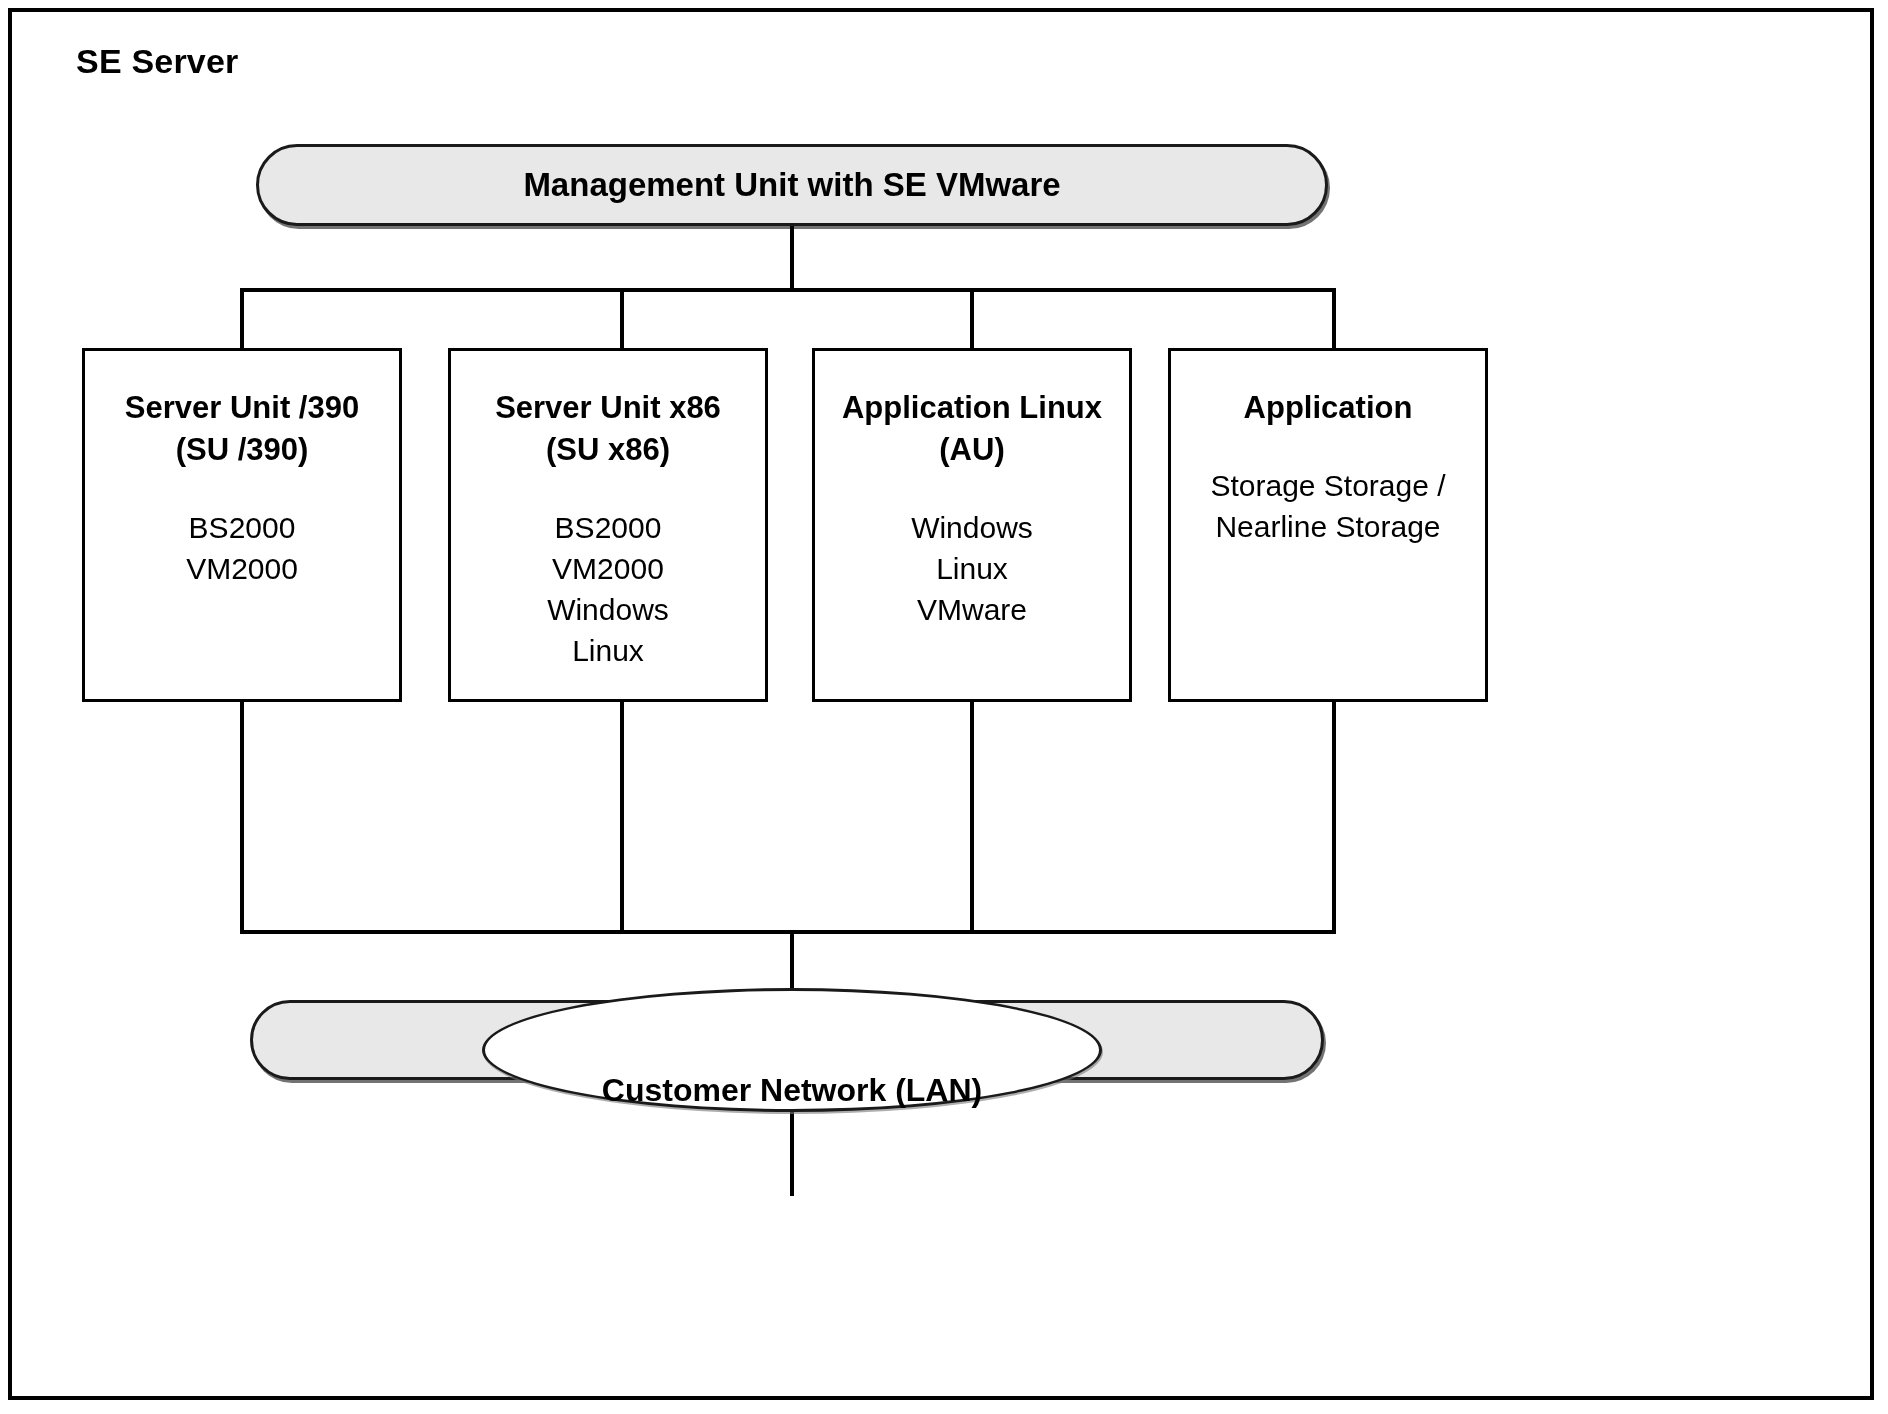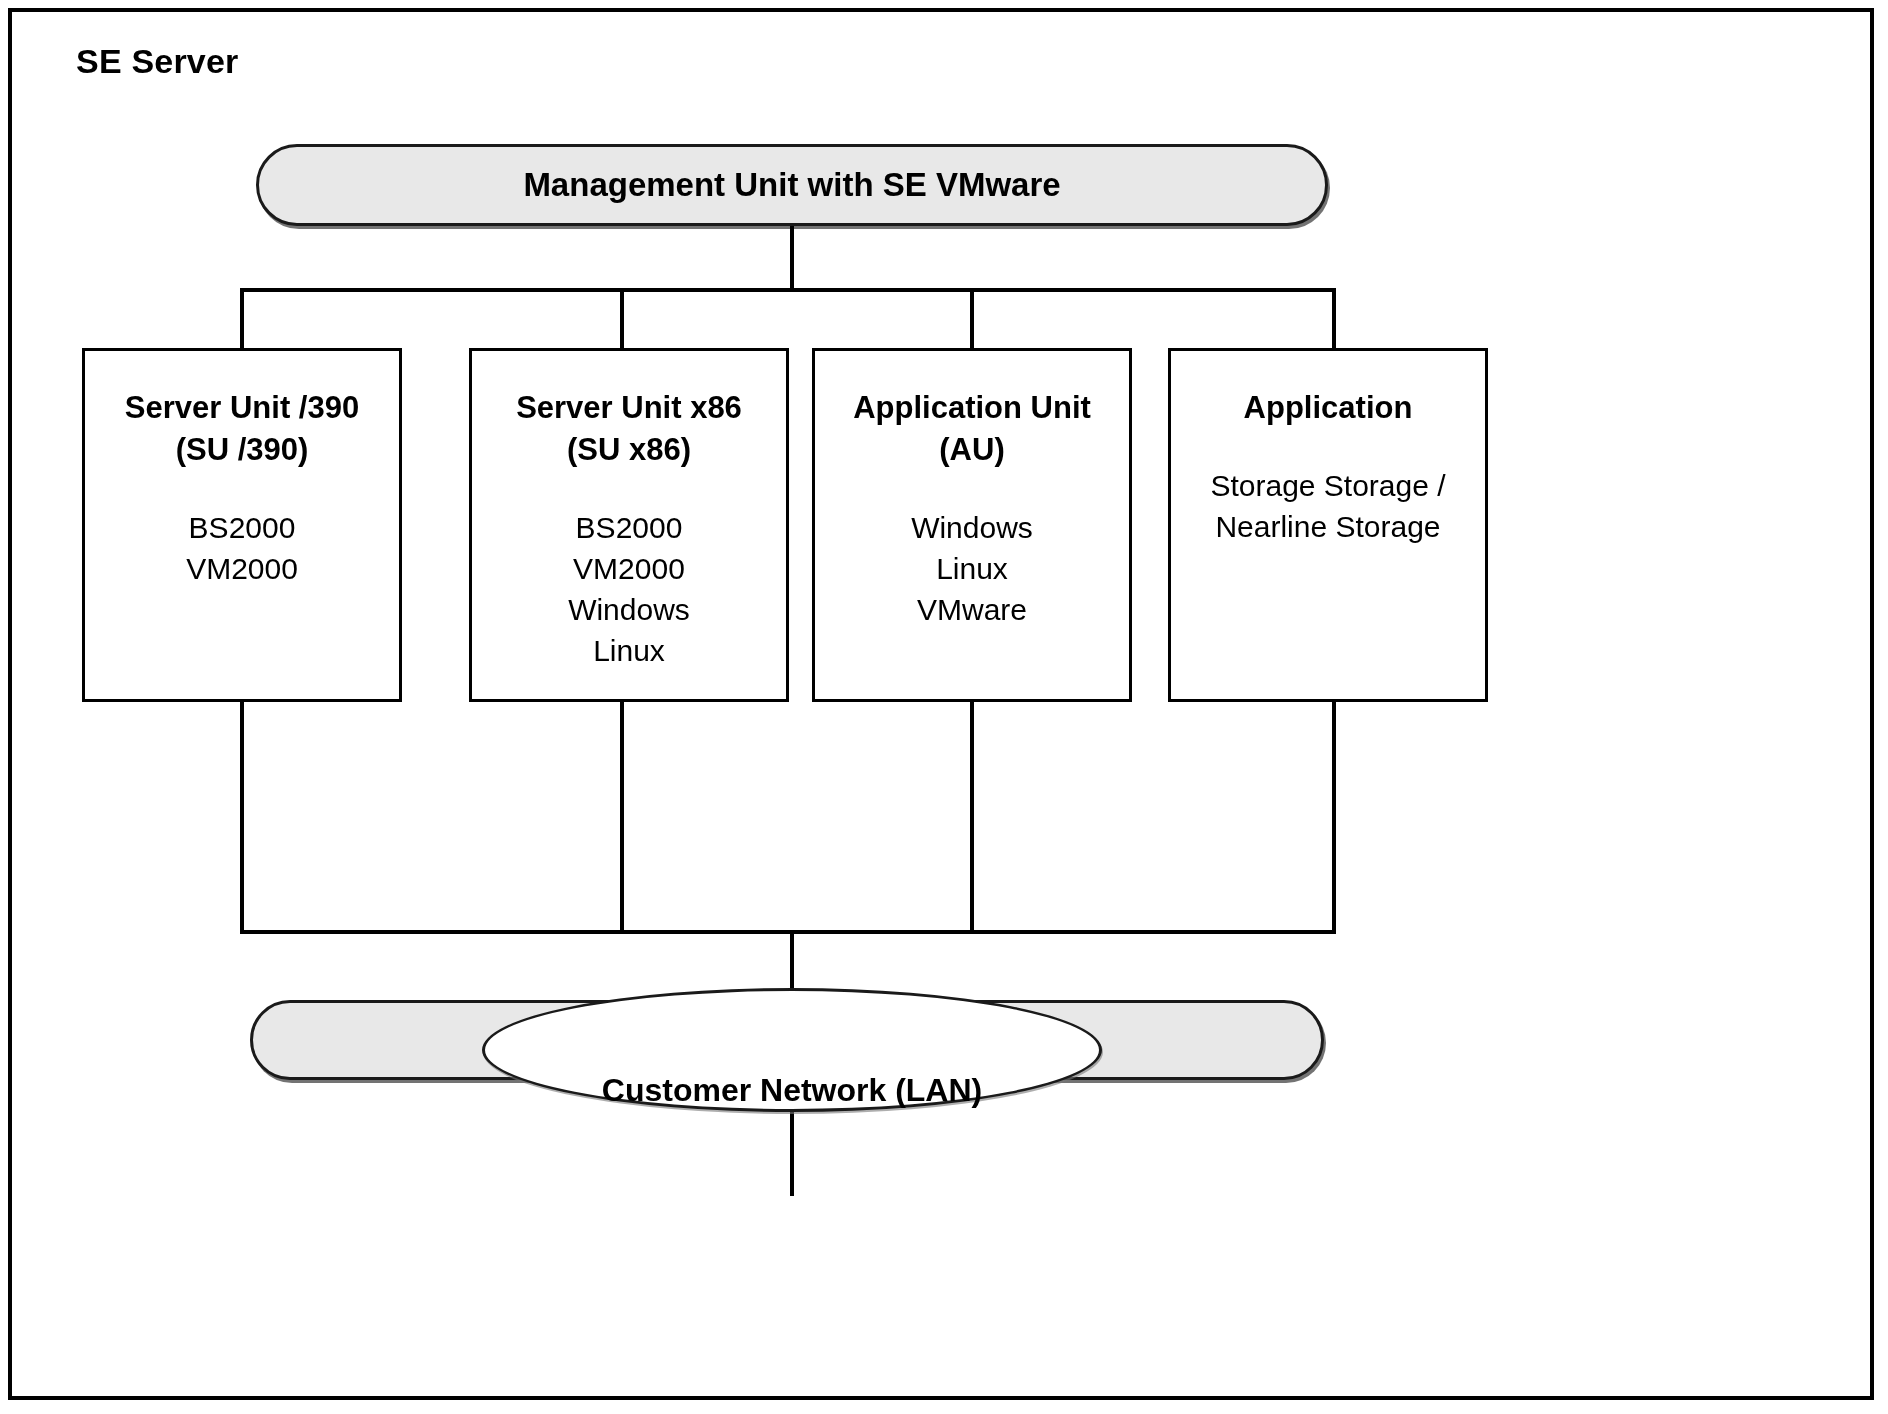--- a/index.html
+++ b/index.html
@@ -82,21 +82,21 @@
     background: #ffffff;
     border: 3px solid #000000;
     box-sizing: border-box;
     display: flex;
     flex-direction: column;
     align-items: center;
     text-align: center;
     color: #000000;
   }
   #box-su390  { left: 82px;   top: 348px; width: 320px; height: 354px; }
-  #box-sux86  { left: 469px;  top: 348px; width: 320px; height: 354px; }
+  #box-sux86  { left: 448px;  top: 348px; width: 320px; height: 354px; }
   #box-au     { left: 812px;  top: 348px; width: 320px; height: 354px; }
   #box-periph { left: 1168px; top: 348px; width: 320px; height: 354px; }
 
   .unit-title {
     font-size: 31px;
     font-weight: bold;
     line-height: 1.35;
     padding-top: 36px;
     white-space: pre-line;
   }
@@ -175,21 +175,21 @@
   <div class="unit-box" id="box-sux86">
     <div class="unit-title">Server Unit x86
 (SU x86)</div>
     <div class="unit-items">BS2000
 VM2000
 Windows
 Linux</div>
   </div>
 
   <div class="unit-box" id="box-au">
-    <div class="unit-title">Application Unit
+    <div class="unit-title">Application Linux
 (AU)</div>
     <div class="unit-items">Windows
 Linux
 VMware</div>
   </div>
 
   <div class="unit-box" id="box-periph">
     <div class="unit-title">Application</div>
     <div class="unit-items">Storage Storage /
 Nearline Storage</div>

